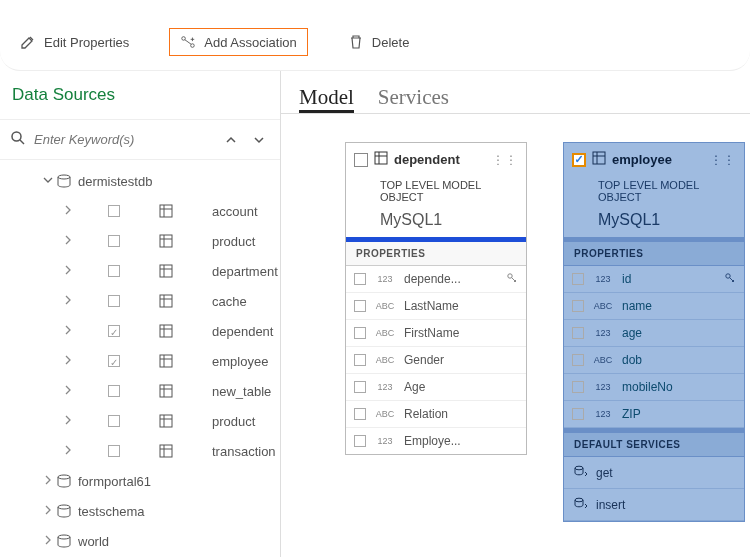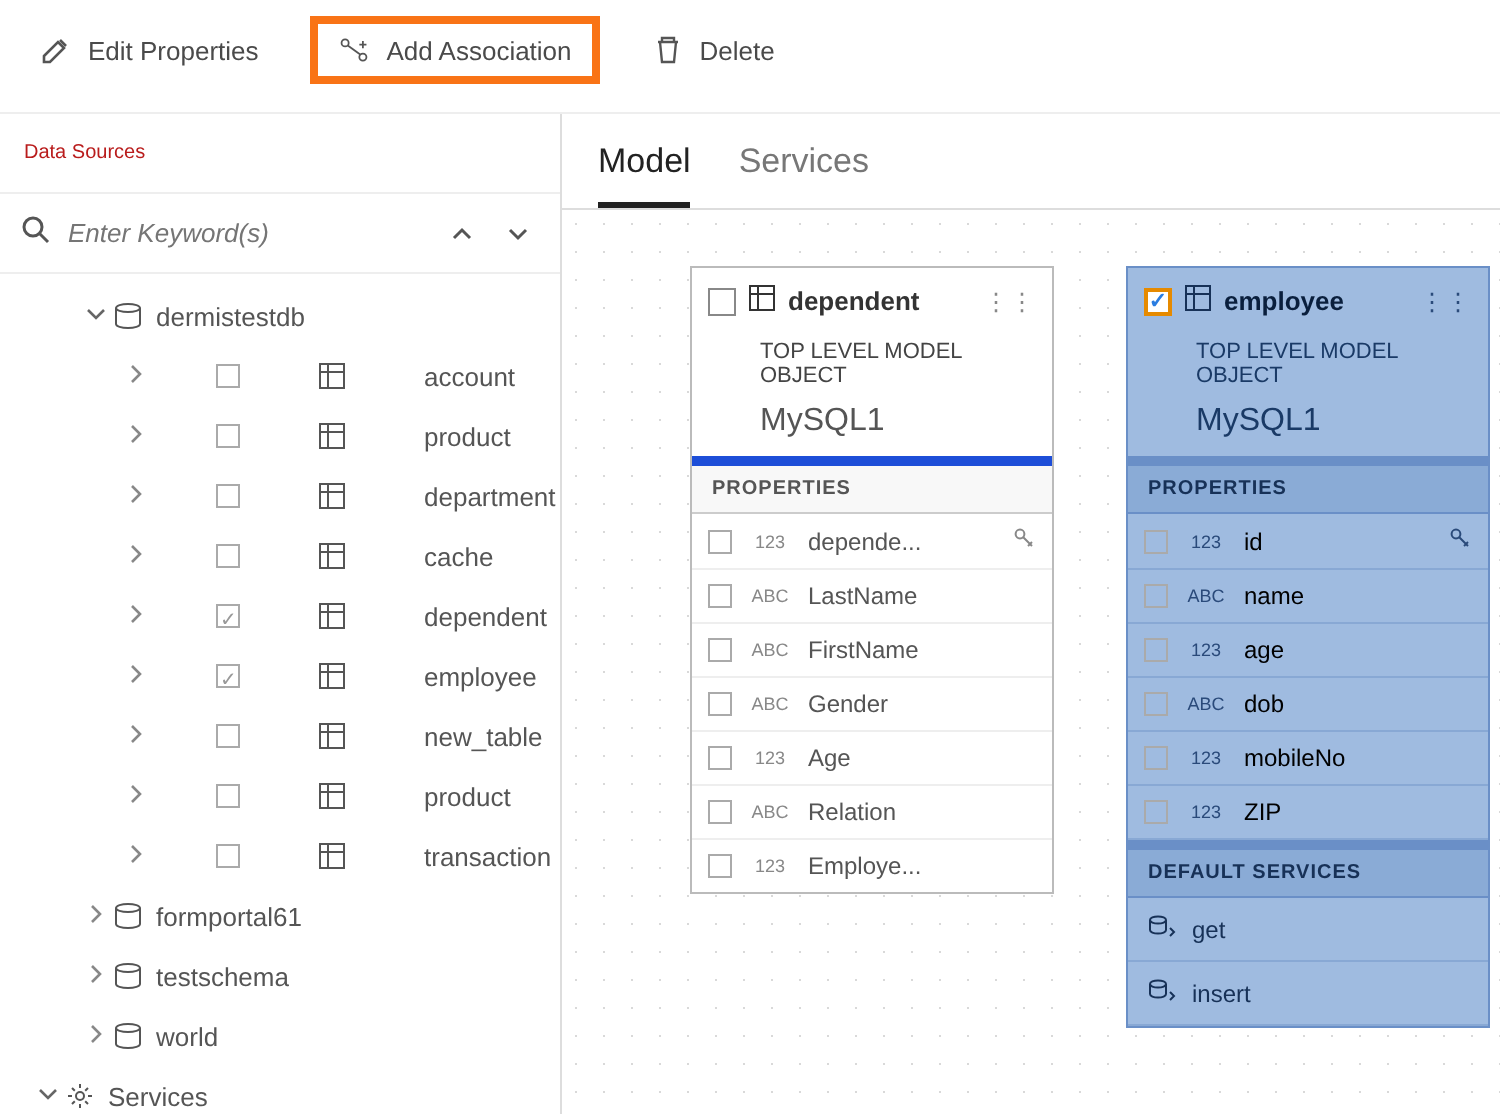--- a/index.html
+++ b/index.html
@@ -1,42 +1,42 @@
 <!DOCTYPE html>
 <html><head>
 <meta charset="utf-8">
 <style>
   * { box-sizing: border-box; margin: 0; padding: 0; }
   body { font-family: Arial, sans-serif; font-size: 13px; color: #333; background: #fff; width: 750px; height: 557px; overflow: hidden; }
   
-  .toolbar { display: flex; align-items: center; padding: 8px 12px 14px 12px; gap: 18px; border-bottom: 1px solid #eee; }
+  .toolbar { display: flex; align-items: center; padding: 28px 12px 14px 12px; gap: 32px; border-bottom: 1px solid #eee; border-radius: 20px; }
   .tb-btn { display: flex; align-items: center; gap: 8px; padding: 6px 8px; cursor: pointer; color: #4a4a4a; }
-  .tb-btn.highlight { border: 4px solid #f97316; padding: 5px 10px; }
+  .tb-btn.highlight { border: 1px solid #f97316; padding: 5px 10px; }
   .tb-icon { width: 16px; height: 16px; display: flex; align-items: center; justify-content: center; }
   
   .main { display: flex; height: calc(100% - 56px); }
   .sidebar { width: 300px; border-right: 1px solid #ddd; display: flex; flex-direction: column; }
-  .sidebar-title { padding: 14px 12px; color: #b91c1c; font-size: 10px;}
+  .sidebar-title { padding: 14px 12px; color: #15803d; font-size: 17px;}
   .search-row { display: flex; align-items: center; padding: 8px 10px; border-top:1px solid #eee; border-bottom:1px solid #eee; gap: 6px; }
   .search-input { flex: 1; border: none; outline: none; font-style: italic; color: #888; font-size: 13px; padding:4px 2px;}
   .chev { width: 22px; height: 22px; display:flex; align-items:center; justify-content:center; cursor:pointer; color:#555;}
   
   .tree { overflow-y: auto; flex:1; padding-top:6px;}
   .tree-row { display:flex; align-items:center; height:30px; cursor:pointer; color:#555;}
   .tree-row .chev-sm { width:16px; text-align:center; color:#777; font-size:11px;}
   .tree-row .chk { width:12px; height:12px; border:1px solid #aaa; margin-right:6px; display:inline-block;}
   .tree-row .chk.checked::after{content:"✓"; font-size:10px; color:#999; position:relative; top:-2px; left:1px;}
   .tree-row .node-icon { width:16px; height:16px; margin-right:6px; display:flex; align-items:center; justify-content:center;}
   .tree-row .lbl { flex:1; }
   .depth0{padding-left:40px;} .depth1{padding-left:60px;gap:32px;}
   .svc-depth{padding-left:16px;}
   
   .content { flex:1; display:flex; flex-direction:column; background:#fff;}
   .tabbar { display:flex; gap:24px; padding: 14px 18px 0 18px; border-bottom:1px solid #ddd;}
-  .tab { padding-bottom:10px; color:#777; cursor:pointer; font-size:17px;}
+  .tab { color:#777; cursor:pointer; font-size:21px;font-family:Liberation Serif, serif;}
   .tab.active { color:#222; border-bottom: 3px solid #222; font-weight:500; }
   
   .canvas { flex:1; position:relative; background:#fff; 
     background-image: radial-gradient(#d9d9d9 0.6px, transparent 0.6px);
     background-size: 14px 14px; background-position: 0 0;
     padding: 28px 18px; display:flex; gap:36px; align-items:flex-start;
   }
   
   .card { width:182px; border:1px solid #bbb; background:#fff; }
   .card.selected { background:#9fbbe0; border:1px solid #6a8fc7; }
@@ -52,21 +52,21 @@
   .card.selected .card-sub2{color:#1a3a66;}
   .sect-h { font-size:10px; font-weight:bold; letter-spacing:0.5px; padding:6px 10px; border-top:5px solid #1d4ed8; border-bottom:1px solid #ccc; background:#f8f8f8; color:#555;}
   .card.selected .sect-h{ background:#8aabd6; color:#173157; border-color:#6a8fc7;}
   .prop-row{ display:flex; align-items:center; padding:6px 8px; border-bottom:1px solid #eee; gap:6px; font-size:12px;}
   .card.selected .prop-row{ border-bottom:1px solid #88a8d4;}
   .prop-row:last-child{border-bottom:none;}
   .prop-row .pchk{ width:12px; height:12px; border:1px solid #aaa;}
   .prop-row .ptype{ width:26px; font-size:9px; color:#888; text-align:center;}
   .card.selected .prop-row .ptype{color:#2a4a7a;}
   .prop-row .pname{ flex:1; color:#555; white-space:nowrap; overflow:hidden; text-overflow:ellipsis;}
-  .card.selected .prop-row .pname{color:#000000;}
+  .card.selected .prop-row .pname{color:#0c4a6e;}
   .prop-row .pkey{color:#888; font-size:11px;}
   .svc-row{ display:flex; align-items:center; gap:8px; padding:7px 10px; border-bottom:1px solid #88a8d4; color:#173157; font-size:12px;}
   
   .db-icon svg, .tbl-icon svg, .svc-icon svg { display:block;}
 </style>
 </head>
 <body>
 
 <div class="toolbar">
   <div class="tb-btn">

